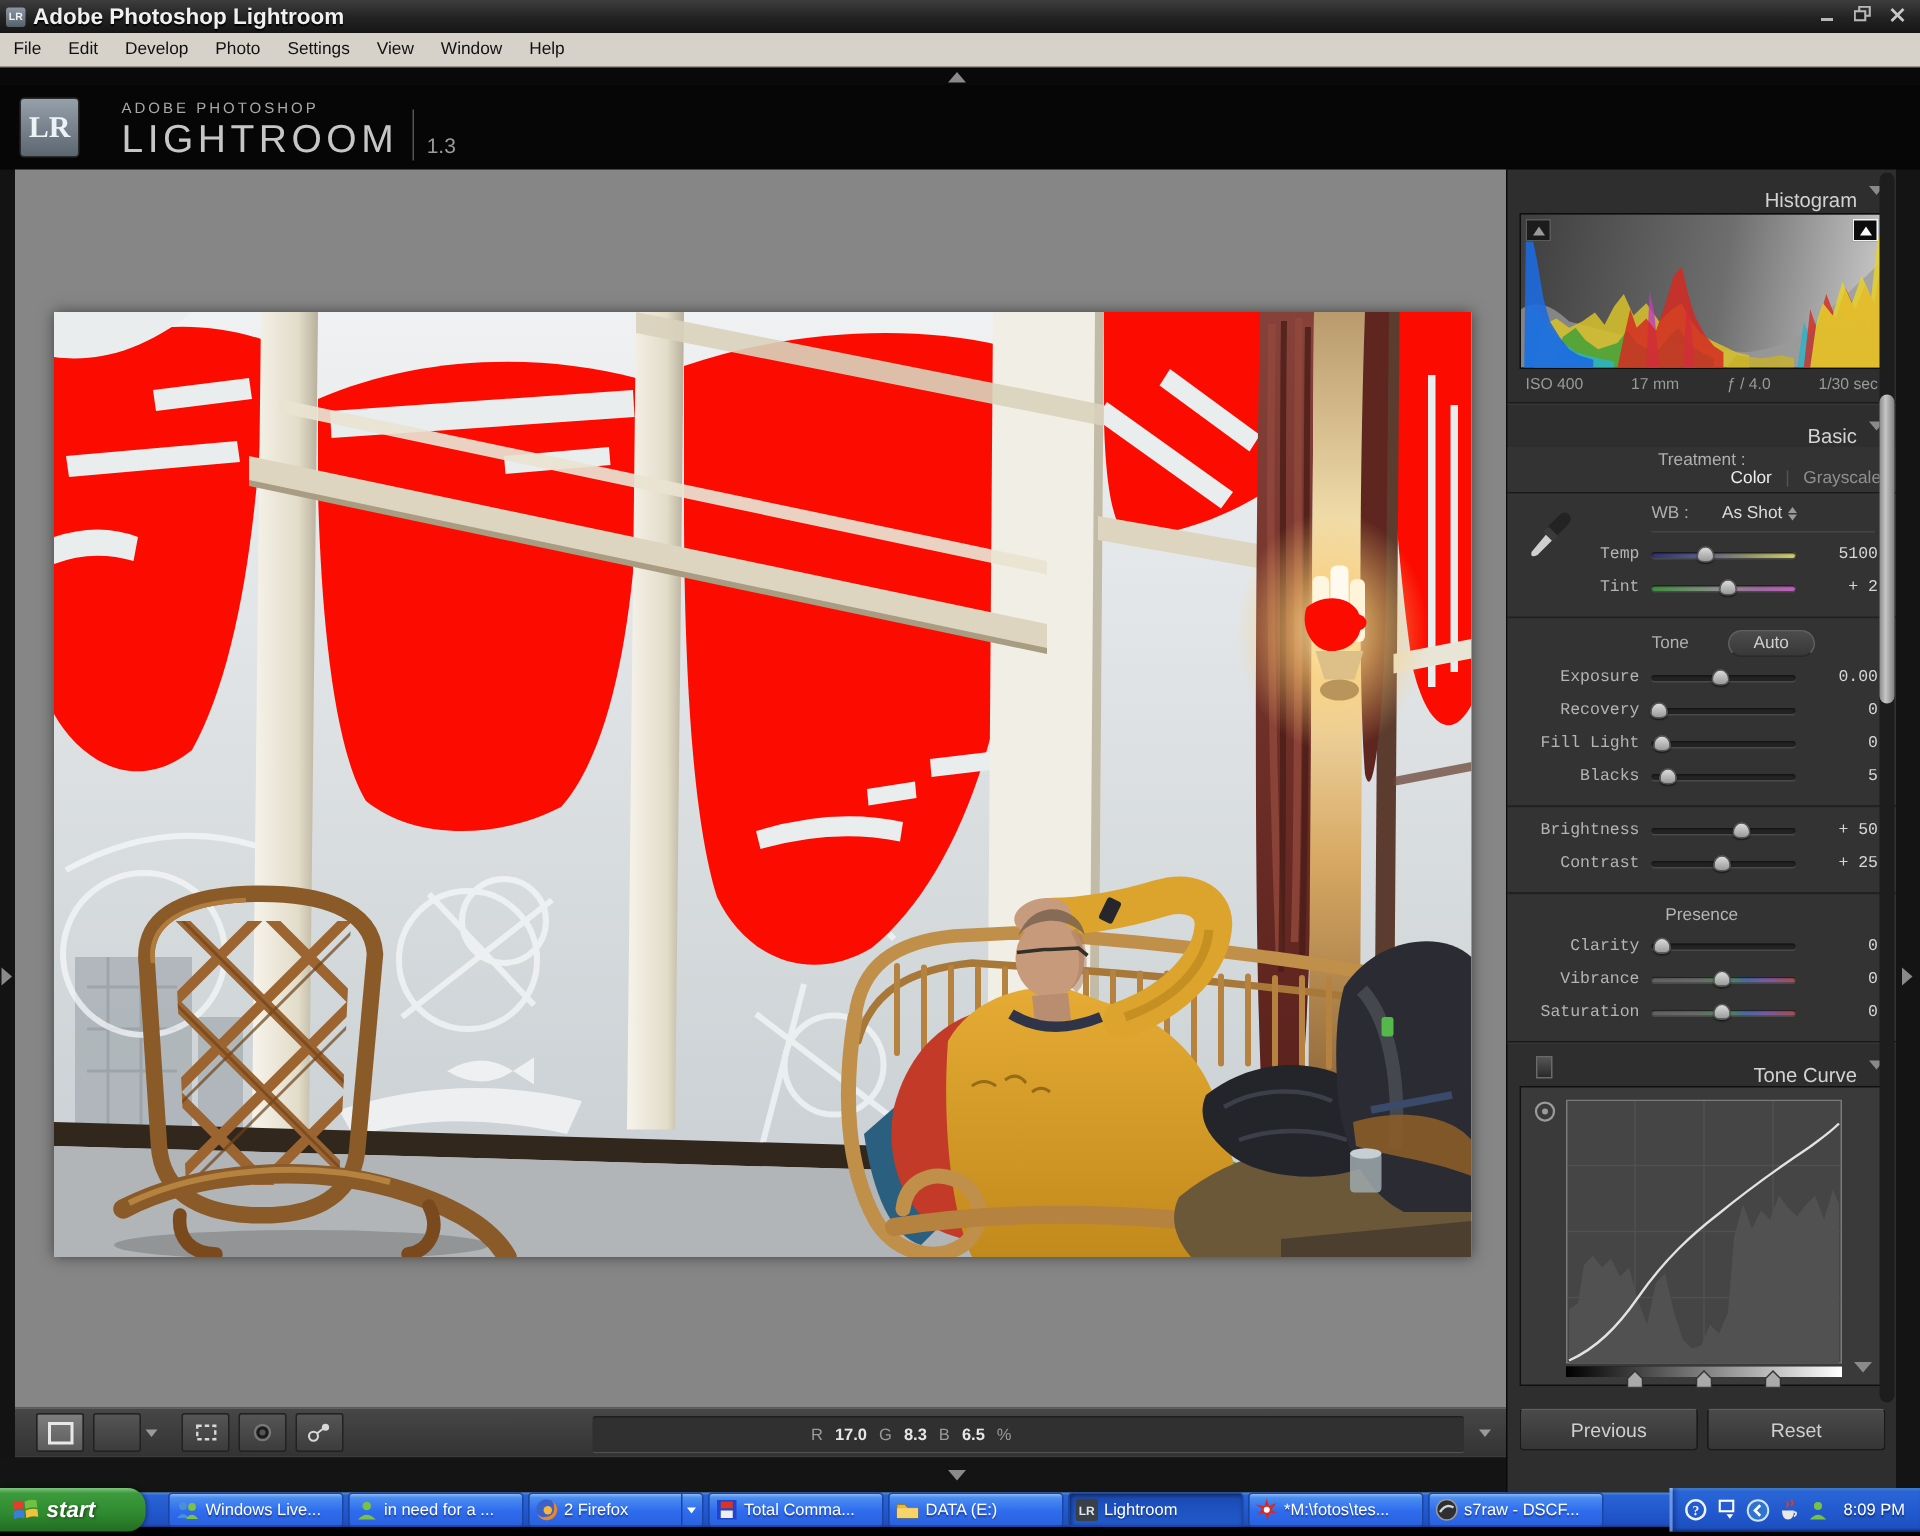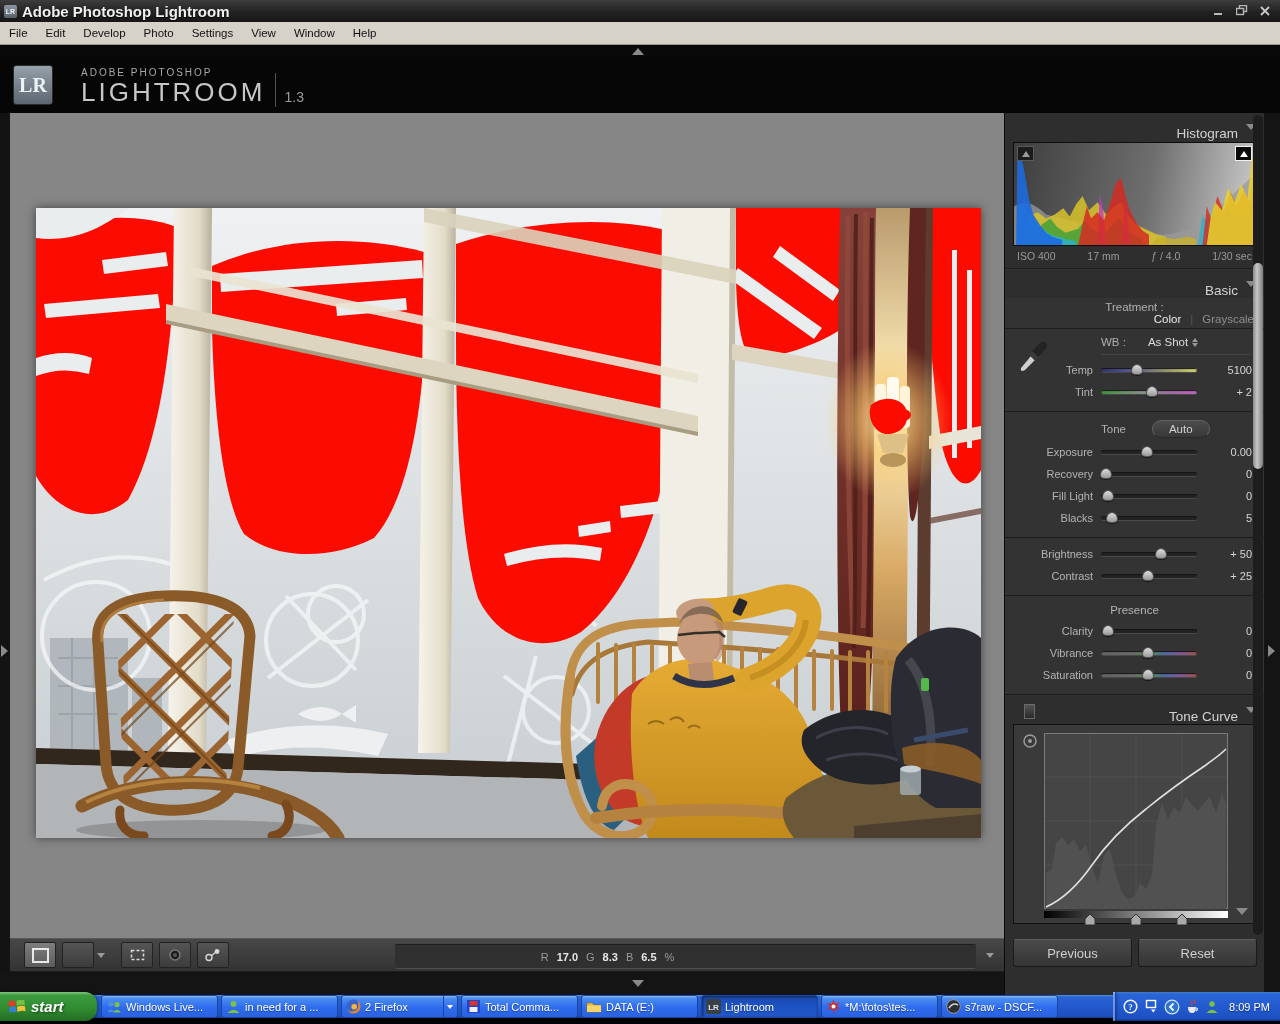--- a/index.html
+++ b/index.html
@@ -76,21 +76,21 @@
   .treat-opt{color:#8f8f8f;} .treat-opt.active{color:#ececec;}
   .opt-sep{color:#555;}
   #wbblock{position:relative;}
   #wbrow{display:flex;gap:22px;padding:2px 0 6px 88px;font-size:11.5px;align-items:center;text-align:right;}
   #wbrow .wbl{color:#b0b0b0;} #wbrow .wbv{color:#dcdcdc;display:flex;align-items:center;gap:4px;}
   .updown{display:inline-flex;flex-direction:column;gap:1px;}
   .updown i{width:0;height:0;border-left:3px solid transparent;border-right:3px solid transparent;display:block;}
   .updown .u{border-bottom:4px solid #9a9a9a;} .updown .d{border-top:4px solid #9a9a9a;}
   #wbline{height:1px;background:#454545;margin:0 6px 4px 88px;}
   #dropper{position:absolute;left:10px;top:8px;}
-  .srow{display:flex;align-items:center;height:22px;font-size:11px;}
+  .srow{display:flex;align-items:center;height:22px;font-size:11px;font-family:Liberation Mono, monospace;}
   .slabel{width:80px;text-align:right;padding-right:8px;color:#b4b4b4;white-space:nowrap;}
   .strack{position:relative;width:96px;height:4px;border-radius:2px;background:#232323;
     box-shadow:inset 0 1px 1px #151515,0 1px 0 #4a4a4a;}
   .strack.temp{background:linear-gradient(90deg,#2e3270,#5a5e8f 35%,#8f8f6a 65%,#d0d06a);}
   .strack.tint{background:linear-gradient(90deg,#3f8f3f,#8a8f8a 45%,#a06aa0 75%,#c060c0);}
   .strack.rainbow{background:linear-gradient(90deg,#616161 0%,#696969 32%,#4f8a4f 52%,#4a6a9f 66%,#7a5a9f 80%,#a05050 100%);}
   .sthumb{position:absolute;top:-4px;width:12px;height:11px;margin-left:-6px;
     background:linear-gradient(#dcdcdc,#9a9a9a);border:1px solid #555;
     border-radius:6px 6px 5px 5px/7px 7px 4px 4px;box-shadow:0 1px 1px rgba(0,0,0,.5);box-sizing:border-box;}
   .svalue{flex:1;text-align:right;padding-right:4px;color:#d6d6d6;}
@@ -110,21 +110,21 @@
   #rscrolltrack{position:absolute;left:248px;top:2px;width:10px;height:820px;background:#1d1d1d;border-radius:5px;}
   #rscrollthumb{position:absolute;left:248px;top:150px;width:10px;height:206px;border-radius:5px;
     background:linear-gradient(90deg,#8a8a8a,#c6c6c6 40%,#7e7e7e);}
   
   #taskbar{left:0;top:995px;width:1280px;height:23px;display:flex;align-items:center;
     background:linear-gradient(180deg,#5193e6 0%,#2a63d6 8%,#2258cd 55%,#1d4fc0 92%,#16397f 100%);}
   #startbtn{height:29px;width:97px;display:flex;align-items:center;gap:5px;padding-left:8px;box-sizing:border-box;
     background:linear-gradient(180deg,#7fc57f 0%,#3d9a3d 12%,#2f8a2f 60%,#236b23 100%);
     border-radius:0 12px 12px 0;box-shadow:1px 0 3px rgba(0,0,0,.4);}
   #startbtn span{color:#fff;font-size:15px;font-weight:bold;font-style:italic;text-shadow:1px 1px 2px #1a4a1a;}
-  #taskbtns{display:flex;gap:3px;margin-left:4px;}
+  #taskbtns{display:flex;gap:3px;margin-left:15px;}
   .tbtn{width:117px;height:23px;border-radius:3px;border:1px solid #1a45a0;box-sizing:border-box;
     background:linear-gradient(180deg,#8cb6f3 0%,#4a8df0 12%,#2e6bee 55%,#2a62dd 100%);
     display:flex;align-items:center;gap:4px;padding:0 4px;overflow:hidden;}
   .tbtn.active{background:linear-gradient(180deg,#1b4ab2,#1e54c4 60%,#2258c8);box-shadow:inset 1px 1px 3px rgba(0,0,0,.5);}
   .tbtn .tlab{color:#fff;font-size:11px;white-space:nowrap;overflow:hidden;text-overflow:ellipsis;text-shadow:0 1px 1px rgba(0,0,30,.4);}
   .tbtn .grp{margin-left:auto;border-left:1px solid #1a45a0;padding-left:3px;height:100%;display:flex;align-items:center;}
   .grp i{width:0;height:0;border-left:3.5px solid transparent;border-right:3.5px solid transparent;border-top:4px solid #fff;}
   #tray{margin-left:auto;height:29px;display:flex;align-items:center;gap:6px;padding:0 10px 0 8px;
     background:linear-gradient(180deg,#4e90e4 0%,#2a66d8 8%,#2259ce 55%,#1d50c1 92%,#16397f 100%);
     border-left:2px solid rgba(255,255,255,.35);box-shadow:inset 2px 0 3px rgba(0,20,80,.4);}

